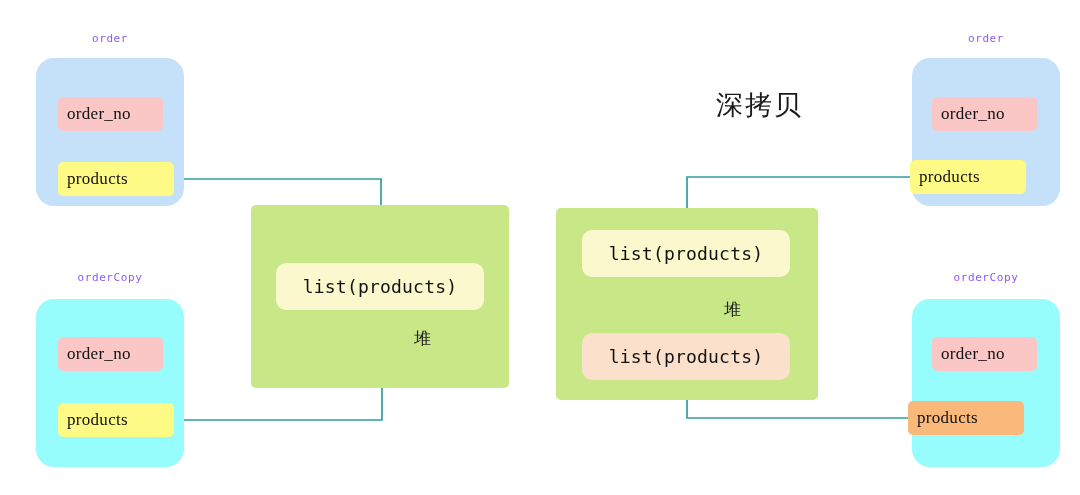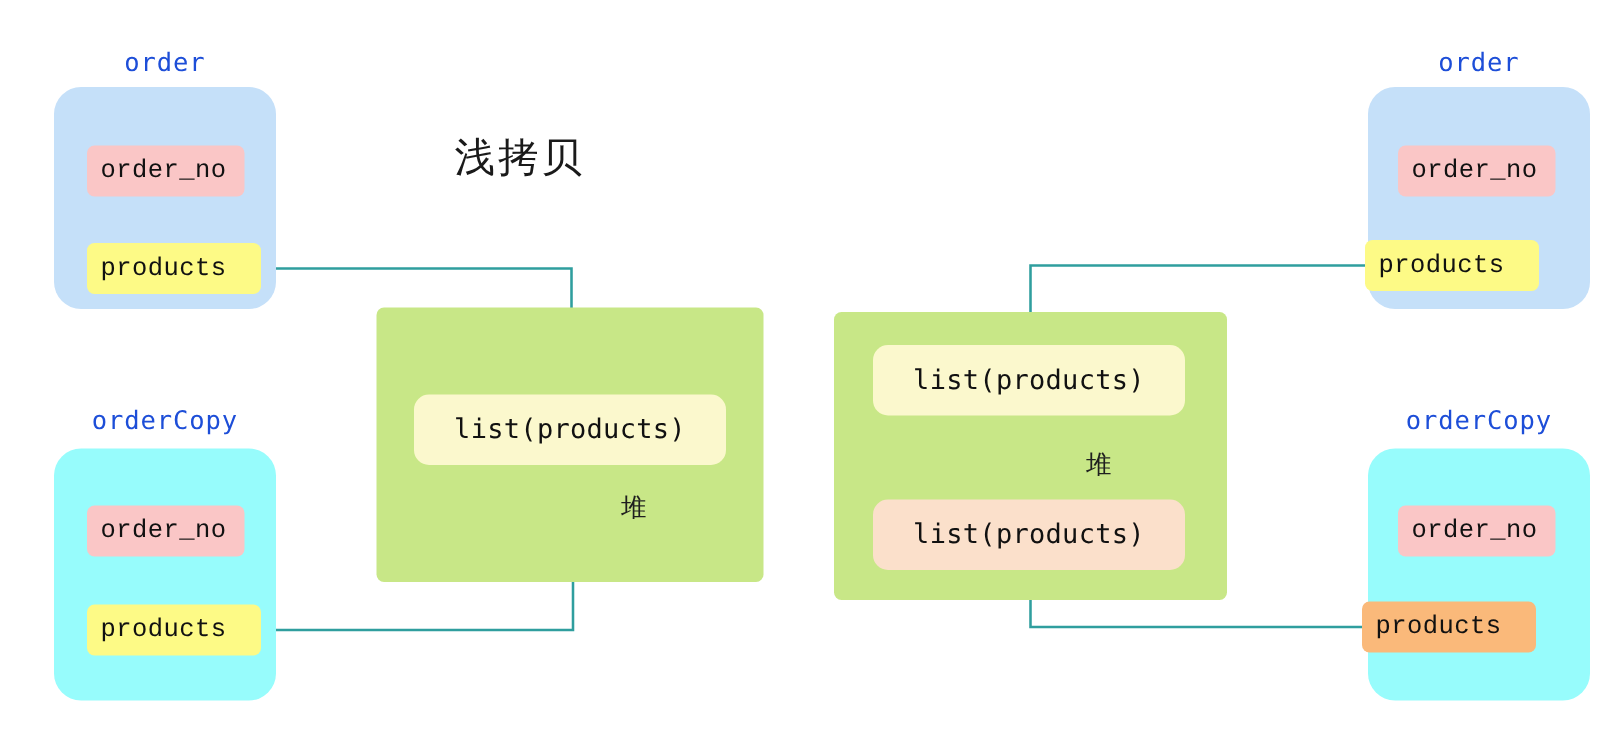--- a/index.html
+++ b/index.html
@@ -7,22 +7,22 @@
     width:1080px;height:495px;
     background:#ffffff;
     font-family:"DejaVu Sans","Liberation Sans",sans-serif;
     overflow:hidden;
   }
   #canvas{position:relative;width:1080px;height:495px;}
 
   
   .obj-label{
     position:absolute;
-    font-size:17px;
-    color:#1d4ed8;
+    font-size:11px;
+    color:#8b5cf6;
     letter-spacing:.6px;
     white-space:nowrap;
     text-align:center;
     font-family:"DejaVu Sans Mono","Liberation Mono",monospace;
   }
   .obj-box{
     position:absolute;
     border-radius:18px;
     box-sizing:border-box;
   }
@@ -30,21 +30,21 @@
     position:absolute;
     height:34px;
     border-radius:5px;
     display:flex;
     align-items:center;
     padding-left:9px;
     box-sizing:border-box;
     font-size:17px;
     color:#111111;
     letter-spacing:.3px;
-    font-family:Liberation Mono, monospace;
+    font-family:Liberation Serif, serif;
     white-space:nowrap;
   }
 
   
   .heap-box{
     position:absolute;
     border-radius:5px;
     box-sizing:border-box;
   }
   .heap-slot{
@@ -99,39 +99,39 @@
 
     <path d="M160 179 L381 179 L381 256" fill="none" stroke="#2f9e9e" stroke-width="1.7" marker-end="url(#ah)"></path>
 
     <path d="M160 420 L382 420 L382 323" fill="none" stroke="#2f9e9e" stroke-width="1.7" marker-end="url(#ah)"></path>
 
     <path d="M910 177 L687 177 L687 243" fill="none" stroke="#2f9e9e" stroke-width="1.7" marker-end="url(#ah)"></path>
 
     <path d="M908 418 L687 418 L687 388" fill="none" stroke="#2f9e9e" stroke-width="1.7" marker-end="url(#ah)"></path>
   </svg>
 
-  <div class="section-title" style="left:303px;top:87px;">浅拷贝</div>
 
   <div class="obj-label" style="left:36px;top:32px;width:148px;">order</div>
   <div class="obj-box" style="left:36px;top:58px;width:148px;height:148px;background:#c5e0f9;">
     <div class="field" style="left:22px;top:39px;width:105px;background:#fac6c6;">order_no</div>
     <div class="field" style="left:22px;top:104px;width:116px;background:#fdfa86;">products</div>
   </div>
 
   <div class="obj-label" style="left:28px;top:271px;width:164px;">orderCopy</div>
   <div class="obj-box" style="left:36px;top:299px;width:148px;height:168px;background:#97fcfc;">
     <div class="field" style="left:22px;top:38px;width:105px;background:#fac6c6;">order_no</div>
     <div class="field" style="left:22px;top:104px;width:116px;background:#fdfa86;">products</div>
   </div>
 
   <div class="heap-box" style="left:251px;top:205px;width:258px;height:183px;background:#c8e787;">
     <div class="heap-slot" style="left:25px;top:58px;width:208px;background:#fbf8cd;">list(products)</div>
     <div class="heap-word" style="left:163px;top:122px;">堆</div>
   </div>
 
+  <div class="section-title" style="left:716px;top:87px;">深拷贝</div>
 
   <div class="obj-label" style="left:912px;top:32px;width:148px;">order</div>
   <div class="obj-box" style="left:912px;top:58px;width:148px;height:148px;background:#c5e0f9;">
     <div class="field" style="left:20px;top:39px;width:105px;background:#fac6c6;">order_no</div>
     <div class="field" style="left:-2px;top:102px;width:116px;background:#fdfa86;">products</div>
   </div>
 
   <div class="obj-label" style="left:904px;top:271px;width:164px;">orderCopy</div>
   <div class="obj-box" style="left:912px;top:299px;width:148px;height:168px;background:#97fcfc;">
     <div class="field" style="left:20px;top:38px;width:105px;background:#fac6c6;">order_no</div>

